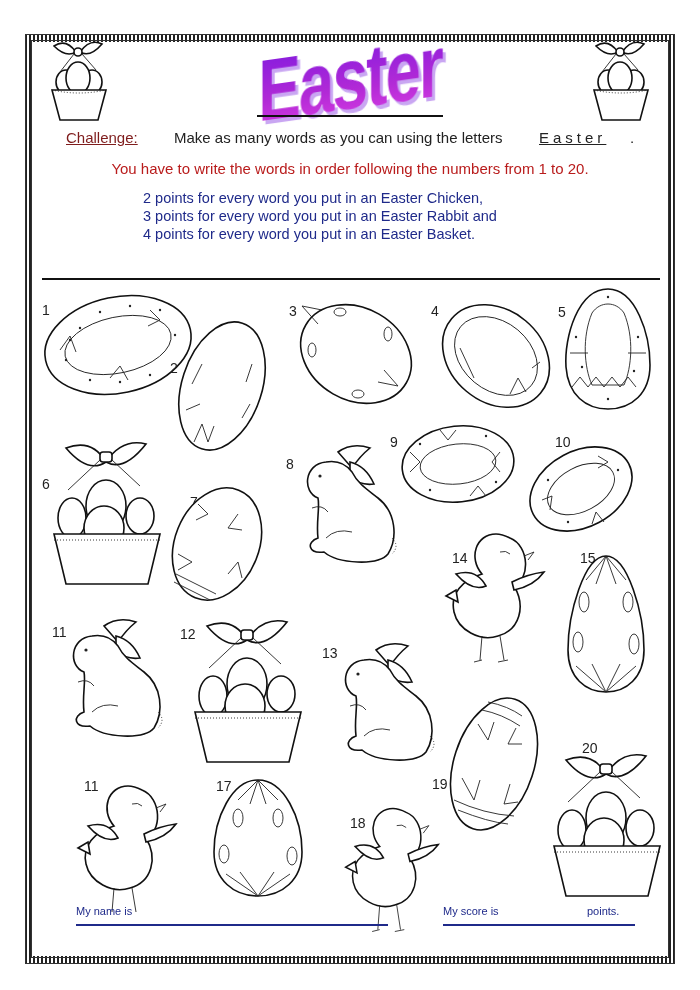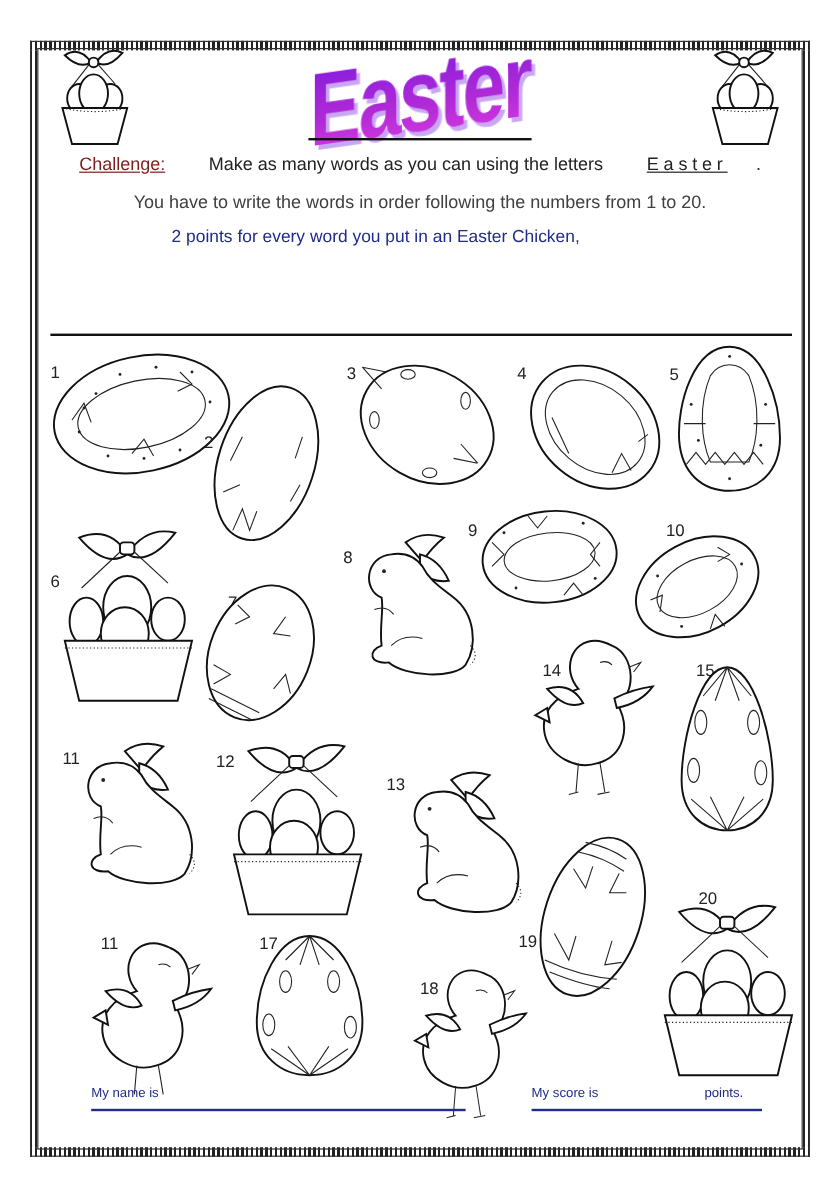--- a/index.html
+++ b/index.html
@@ -30,21 +30,21 @@
     transform: scaleY(1.35) skewY(-6deg);
     transform-origin: center;
     filter: drop-shadow(3px 3px 0 #c9a6f2);
   }
   .title-rule { position: absolute; left: 257px; top: 115px; width: 186px; height: 2px; background: #111; }
   .line1 { position: absolute; top: 129px; left: 0; width: 700px; font-size: 15px; color: #222; }
   .challenge { position: absolute; left: 66px; top: 0; color: #7f1d1d; text-decoration: underline; }
   .make { position: absolute; left: 174px; top: 0; }
   .letters { position: absolute; left: 539px; top: 0; text-decoration: underline; letter-spacing: 4px; }
   .letters-dot { position: absolute; left: 630px; top: 0; }
-  .line2 { position: absolute; top: 160px; left: 0; width: 700px; text-align: center; font-size: 15px; color: #404040; }
+  .line2 { position: absolute; top: 160px; left: 0; width: 700px; text-align: center; font-size: 15px; color: #b91c1c; }
   .points { position: absolute; left: 47px; top: 189px; font-size: 14.5px; color: #1f2a8a; line-height: 18px; }
   .points .row { white-space: nowrap; }
   .points .indent { padding-left: 96px; }
   .divider { position: absolute; left: 42px; top: 278px; width: 618px; height: 2px; background: #111; }
   .num { position: absolute; font-size: 14px; color: #222; }
   .foot { position: absolute; top: 905px; font-size: 11px; color: #1f2a8a; }
   .foot-line { position: absolute; height: 2px; background: #1f2a8a; top: 924px; }
   svg { position: absolute; overflow: visible; }
   svg .ol { fill: #fff; stroke: #111; stroke-width: 1.6; }
   svg .th { fill: none; stroke: #222; stroke-width: 0.9; }
@@ -88,20 +88,22 @@
 <div class="line1">
   <span class="challenge">Challenge:</span>
   <span class="make">Make as many words as you can using the letters</span>
   <span class="letters">Easter</span>
   <span class="letters-dot">.</span>
 </div>
 <div class="line2">You have to write the words in order following the numbers from 1 to 20.</div>
 
 <div class="points">
   <div class="row indent">2 points for every word you put in an Easter Chicken,</div>
+  <div class="row indent">3 points for every word you put in an Easter Rabbit and</div>
+  <div class="row indent">4 points for every word you put in an Easter Basket.</div>
 </div>
 
 <div class="divider"></div>
 
 <span class="num" style="left:42px;top:302px">1</span>
 <svg style="left:40px;top:290px" width="160" height="110" viewBox="0 0 160 110">
   <ellipse class="ol" cx="78" cy="55" rx="74" ry="48" transform="rotate(-12 78 55)"></ellipse>
   <ellipse class="th" cx="78" cy="55" rx="54" ry="28" transform="rotate(-12 78 55)"></ellipse>
   <g class="dot">
       <circle cx="30" cy="50" r="1.2"></circle>

